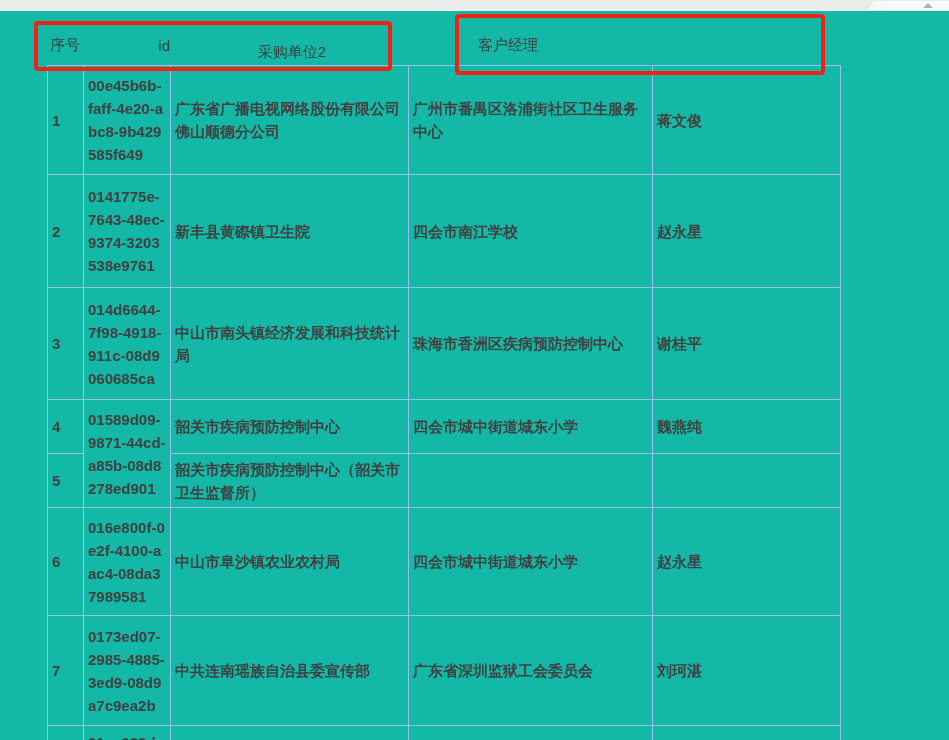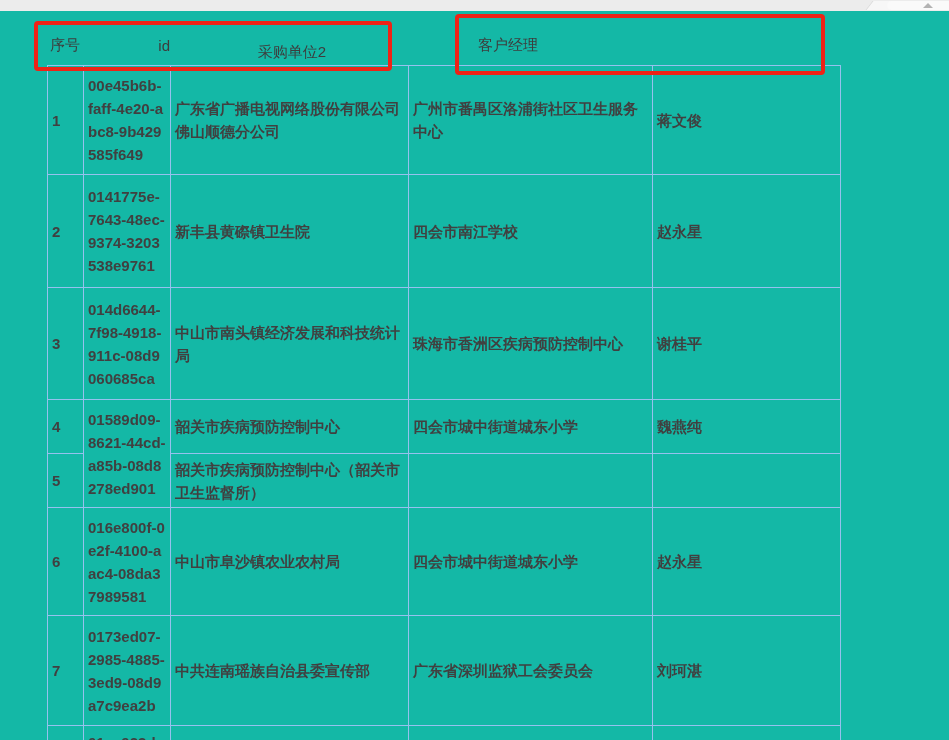--- a/index.html
+++ b/index.html
@@ -92,21 +92,21 @@
         </tr>
         <tr class="r3">
           <td>3</td>
           <td class="id-cell">014d6644-7f98-4918-911c-08d9060685ca</td>
           <td>中山市南头镇经济发展和科技统计局</td>
           <td>珠海市香洲区疾病预防控制中心</td>
           <td>谢桂平</td>
         </tr>
         <tr class="r4">
           <td>4</td>
-          <td class="id-cell" rowspan="2">01589d09-8621-44cd-a85b-08d8278ed901</td>
+          <td class="id-cell" rowspan="2">01589d09-9871-44cd-a85b-08d8278ed901</td>
           <td>韶关市疾病预防控制中心</td>
           <td>四会市城中街道城东小学</td>
           <td>魏燕纯</td>
         </tr>
         <tr class="r5">
           <td>5</td>
           <td>韶关市疾病预防控制中心（韶关市卫生监督所）</td>
           <td></td>
           <td></td>
         </tr>

